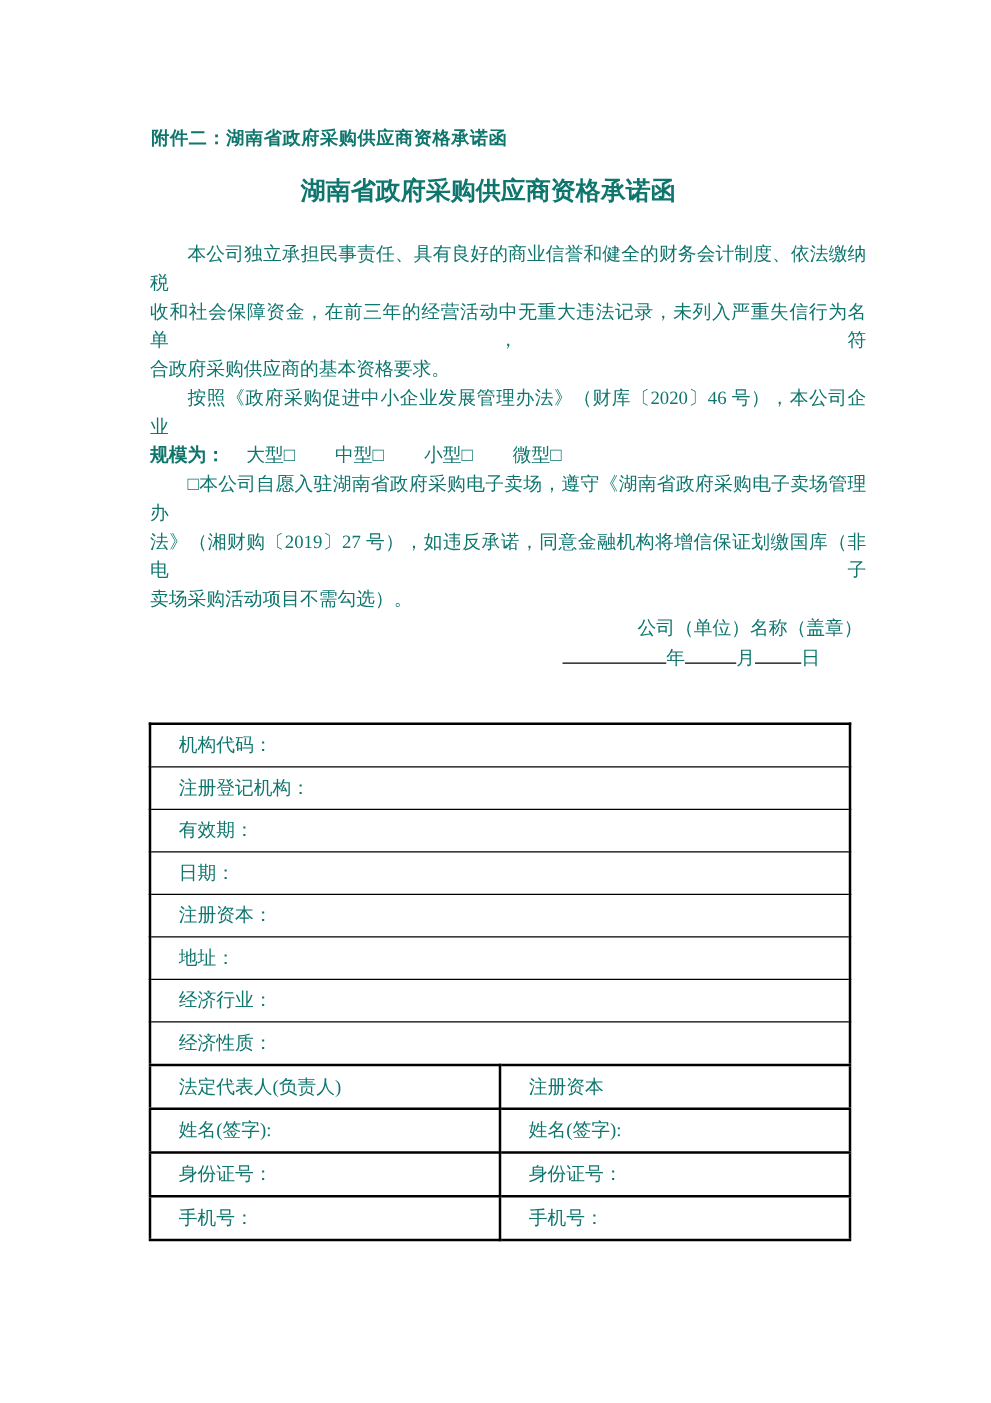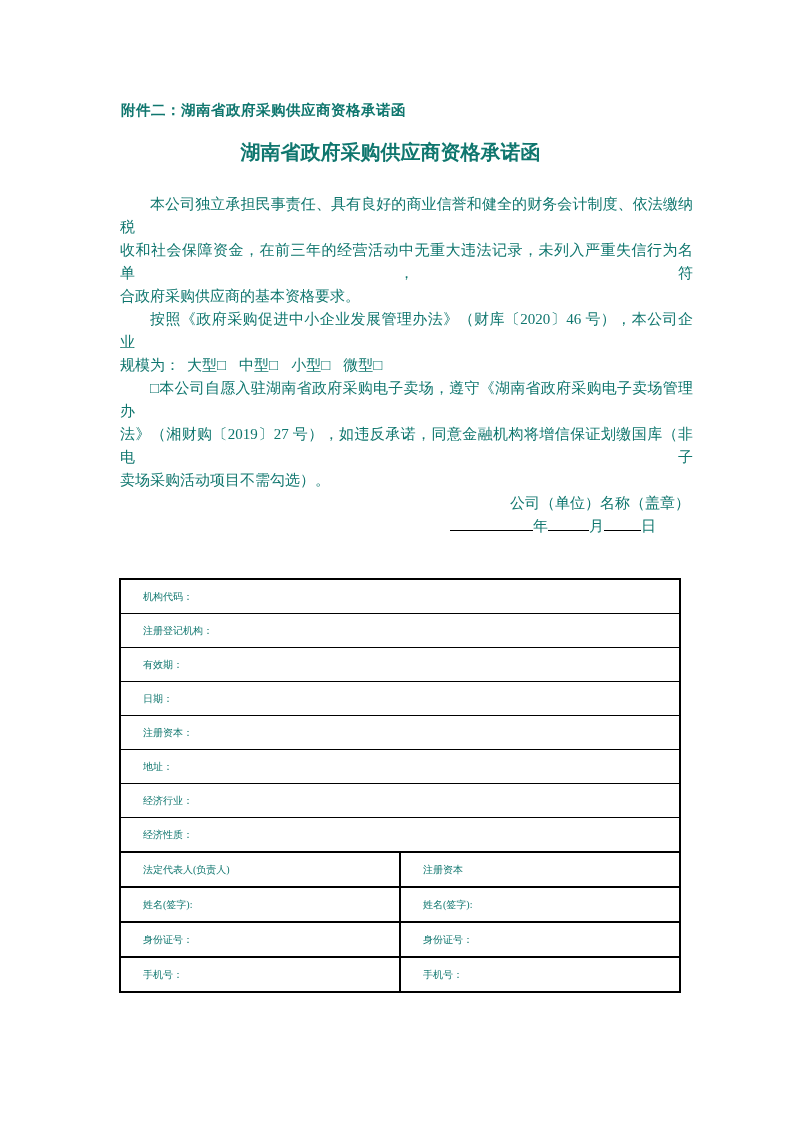--- a/index.html
+++ b/index.html
@@ -38,22 +38,22 @@
     width: 573px;
     font-size: 15px;
     line-height: 23px;
   }
   .line { width: 100%; }
   .line.just { text-align: justify; text-align-last: justify; }
   .line.indent { text-indent: 2em; }
   .line.right-a { text-align: right; padding-right: 23px; box-sizing: border-box; margin-left: 20px; }
   .line.right-b { text-align: right; padding-right: 37px; box-sizing: border-box; }
   .size-option { display: inline-block; }
-  .size-option + .size-option { margin-left: 13px; }
-  .size-prefix { display: inline-block; margin-right: 7px; }
+  .size-option + .size-option { margin-left: 32px; }
+  .size-prefix { display: inline-block; margin-right: 17px; font-weight: bold; }
   .blank {
     display: inline-block;
     border-bottom: 1px solid #000;
     height: 15px;
     vertical-align: baseline;
   }
   .blank.b1 { width: 83px; }
   .blank.b2 { width: 41px; }
   .blank.b3 { width: 37px; }
   .info-table {
@@ -62,21 +62,21 @@
     top: 578px;
     width: 562px;
     border-collapse: collapse;
     table-layout: fixed;
     border: 2px solid #000;
   }
   .info-table td {
     border: 1px solid #000;
     height: 33px;
     padding: 0 4px 0 22px;
-    font-size: 10px;
+    font-size: 15px;
     vertical-align: middle;
     white-space: nowrap;
     overflow: hidden;
   }
   .info-table tr.sec2 td { border-top-width: 2px; border-bottom-width: 2px; }
   .info-table tr.sec2 td.col-left { border-right-width: 2px; }
   .info-table tr.sec2 td.col-right { border-left-width: 2px; }
 </style>
 </head>
 <body>

